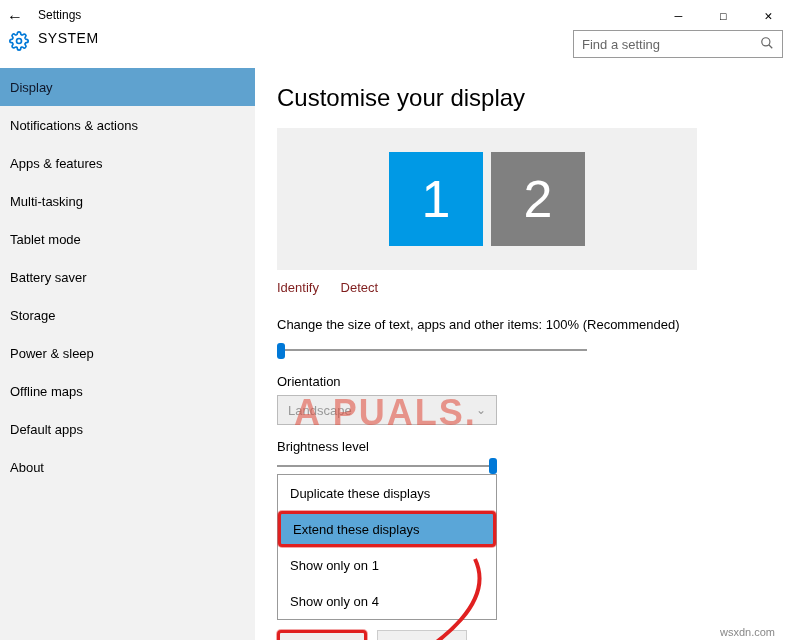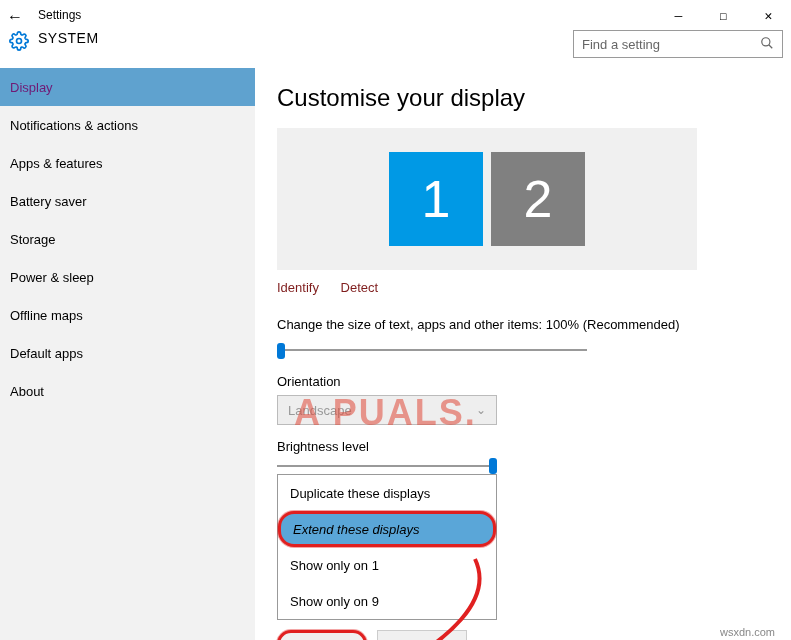--- a/index.html
+++ b/index.html
@@ -10,21 +10,21 @@
   .winbtns { display:flex; }
   .winbtn { width:45px; height:30px; display:flex; align-items:center; justify-content:center; font-size:13px; cursor:pointer; font-family:Consolas, monospace;}
   .header { height:34px; display:flex; padding:0 8px; margin-bottom:4px;}
   .gear { width:22px; height:22px; display:flex; align-items:center; justify-content:center; color:#0078d7;}
   .header .label { font-size:14px; letter-spacing:0.5px; margin-left:8px;}
   .search { margin-left:auto; width:210px; height:28px; border:1px solid #9a9a9a; display:flex; align-items:center; padding:0 8px; color:#666; font-size:13px;}
   .search span.placeholder { flex:1; }
   .body { display:flex; height:calc(640px - 64px); }
   .sidebar { width:255px; background:#f2f2f2; }
   .side-item { height:38px; display:flex; align-items:center; padding-left:10px; font-size:13px; cursor:pointer;}
-  .side-item.selected { background:#5fa2cf; color:#701a75;}
+  .side-item.selected { background:#5fa2cf; color:#0f172a;}
   .content { flex:1; padding:16px 22px; overflow:hidden; position:relative;}
   h1.page-title { font-weight:400; font-size:24px; margin:0 0 16px 0;}
   .display-box { background:#f0f0f0; padding:24px; width:420px; display:flex; justify-content:center; gap:8px;}
   .monitor { width:94px; height:94px; display:flex; align-items:center; justify-content:center; font-size:52px; font-weight:300; color:#fff; cursor:pointer;}
   .monitor.m1 { background:#0099e5;}
   .monitor.m2 { background:#808080;}
   .links { margin-top:10px; }
   .links a { color:#7f1d1d; font-size:13px; margin-right:18px; text-decoration:none; cursor:pointer;}
   .subtext { margin-top:22px; font-size:13px;}
   .slider-track { margin-top:8px; position:relative; height:20px; width:310px;}
@@ -35,21 +35,21 @@
   .dropdown .chev { position:absolute; right:10px; font-size:12px;}
   .watermark { position:absolute; left:294px; top:392px; font-size:36px; font-weight:700; color:#e04a3a; opacity:0.55; letter-spacing:2px; pointer-events:none;}
   .brightness-slider { margin-top:6px; width:220px; position:relative; height:12px;}
   .b-line { position:absolute; top:5px; left:0; right:0; height:2px; background:#999;}
   .b-thumb { position:absolute; right:0; top:-2px; width:8px; height:16px; background:#0078d7; border-radius:3px;}
   .options-list { width:220px; border:1px solid #999; margin-top:2px; background:#fff;}
   .opt { height:36px; display:flex; align-items:center; padding:0 12px; font-size:13px; cursor:pointer;}
   .opt.sel { background:#5aa6d8;}
   .btn-row { margin-top:10px; display:flex; gap:10px; align-items:center;}
   .btn { width:90px; height:28px; border:1px solid #999; background:#f0f0f0; display:flex; align-items:center; justify-content:center; font-size:13px; cursor:pointer;}
-  .highlight-red { border:3px solid #e02020; border-radius:16px; box-shadow:0 0 0 1px rgba(224,32,32,.4);font-style:italic;}
+  .highlight-red { border:3px solid #e02020; border-radius:4px; box-shadow:0 0 0 1px rgba(224,32,32,.4);}
   .arrow-svg { position:absolute; pointer-events:none;}
   .source { position:absolute; right:16px; bottom:2px; font-size:11px; color:#888;}
 </style>
 </head>
 <body>
 
 <div class="titlebar">
   <div class="back">←</div>
   <div class="title">Settings</div>
   <div class="winbtns">
@@ -76,20 +76,22 @@
         </svg>
     </span>
   </div>
 </div>
 
 <div class="body">
   <div class="sidebar">
     <div class="side-item selected">Display</div>
     <div class="side-item">Notifications &amp; actions</div>
     <div class="side-item">Apps &amp; features</div>
+    <div class="side-item">Multi-tasking</div>
+    <div class="side-item">Tablet mode</div>
     <div class="side-item">Battery saver</div>
     <div class="side-item">Storage</div>
     <div class="side-item">Power &amp; sleep</div>
     <div class="side-item">Offline maps</div>
     <div class="side-item">Default apps</div>
     <div class="side-item">About</div>
   </div>
 
   <div class="content">
     <h1 class="page-title">Customise your display</h1>
@@ -119,21 +121,21 @@
     <div class="section-label">Brightness level</div>
     <div class="brightness-slider">
       <div class="b-line"></div>
         <div class="b-thumb"></div>
     </div>
 
     <div class="options-list">
       <div class="opt">Duplicate these displays</div>
       <div class="opt sel highlight-red">Extend these displays</div>
       <div class="opt">Show only on 1</div>
-      <div class="opt">Show only on 9</div>
+      <div class="opt">Show only on 4</div>
     </div>
 
     <div class="btn-row">
       <div class="btn highlight-red">Apply</div>
       <div class="btn" style="border:1px solid #ccc;">Cancel</div>
     </div>
 
     <svg class="arrow-svg" style="left:130px; top:483px;" width="120" height="130">
       <defs>
           <marker id="ah" markerWidth="10" markerHeight="10" refX="6" refY="3" orient="auto">

